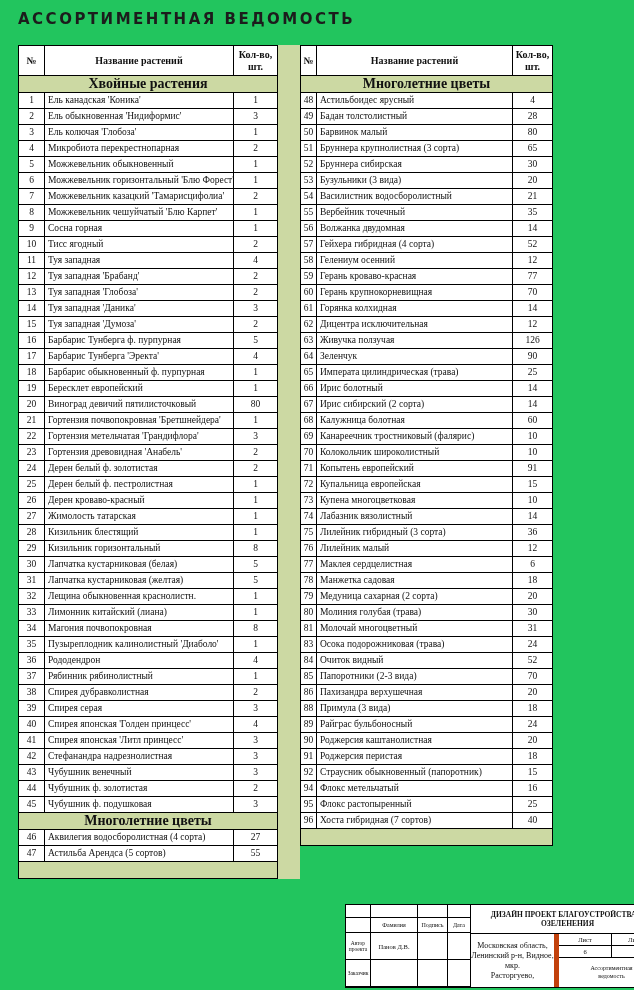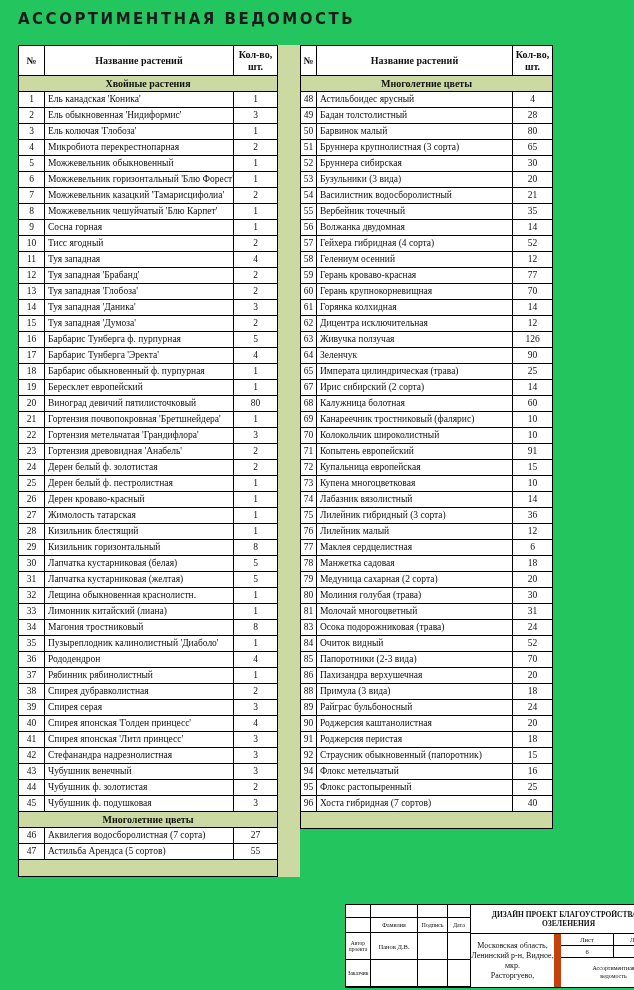--- a/index.html
+++ b/index.html
@@ -26,21 +26,21 @@
   .plant-table th,.plant-table td{
     border:1px solid #000;padding:0;vertical-align:middle;
     overflow:hidden;white-space:nowrap;
   }
   tr.hdr-row{height:30px;}
   tr.hdr-row th{font-weight:700;text-align:center;font-size:10px;}
   th.col-qty{font-size:9px;white-space:pre-line;line-height:1.15;}
   tr.sec-row{height:16px;}
   tr.sec-row td{
     background:var(--section-bg,#ccd9a3);font-weight:700;
-    text-align:center;font-size:10px;
+    text-align:center;font-size:14px;
   }
   tr.data-row{height:16px;}
   tr.data-row td{font-size:9.5px;line-height:1;}
   td.c-num{text-align:center;}
   td.c-name{padding-left:3px;}
   td.c-qty{text-align:center;}
   tr.filler-row{height:17px;}
   tr.filler-row td{background:var(--section-bg,#ccd9a3);}
   
   .stamp{
@@ -54,21 +54,21 @@
   .stamp-left{display:grid;grid-template-columns:25px 47px 30px 23px;
     grid-template-rows:13px 15px 27px 27px;width:125px;flex:none;}
   .stamp-left .cell{font-size:6px;}
   .stamp-left .role{font-size:5.5px;line-height:1.1;padding:0 1px;white-space:normal;}
   .stamp-left .person{font-size:6.5px;}
   .stamp-right{flex:1;display:flex;flex-direction:column;}
   .project-title{height:28px;border-bottom:1px solid #000;
     display:flex;align-items:center;justify-content:center;text-align:center;
     font-size:7.5px;font-weight:700;line-height:1.25;padding:0 4px;}
   .stamp-lower{display:flex;flex:1;}
-  .location{width:83px;flex:none;border-right:7px solid #c2410c;
+  .location{width:83px;flex:none;border-right:5px solid #c2410c;
     display:flex;align-items:center;justify-content:center;text-align:center;
     font-size:8px;line-height:1.25;white-space:pre-line;}
   .sheets{flex:1;display:flex;flex-direction:column;}
   .sheet-row{display:flex;height:12px;flex:none;}
   .sheet-row .sc{width:52px;flex:none;border-right:1px solid #000;border-bottom:1px solid #000;
     display:flex;align-items:center;justify-content:center;font-size:6.5px;}
   .sheet-row .sc.last{flex:1;border-right:none;}
   .docname{flex:1;display:flex;align-items:center;justify-content:center;
     text-align:center;font-size:6px;line-height:1.3;white-space:pre-line;}
 </style>
@@ -256,21 +256,21 @@
             <td class="c-name">Лещина обыкновенная краснолистн.</td>
             <td class="c-qty">1</td>
           </tr>
           <tr class="data-row">
             <td class="c-num">33</td>
             <td class="c-name">Лимонник китайский (лиана)</td>
             <td class="c-qty">1</td>
           </tr>
           <tr class="data-row">
             <td class="c-num">34</td>
-            <td class="c-name">Магония тростниковый</td>
+            <td class="c-name">Магония почвопокровная</td>
             <td class="c-qty">8</td>
           </tr>
           <tr class="data-row">
             <td class="c-num">35</td>
             <td class="c-name">Пузыреплодник калинолистный 'Диаболо'</td>
             <td class="c-qty">1</td>
           </tr>
           <tr class="data-row">
             <td class="c-num">36</td>
             <td class="c-name">Рододендрон</td>
@@ -319,21 +319,21 @@
           <tr class="data-row">
             <td class="c-num">45</td>
             <td class="c-name">Чубушник ф. подушковая</td>
             <td class="c-qty">3</td>
           </tr>
           <tr class="sec-row">
             <td class="sec-cell" colspan="3">Многолетние цветы</td>
           </tr>
           <tr class="data-row">
             <td class="c-num">46</td>
-            <td class="c-name">Аквилегия водосборолистная (7 сорта)</td>
+            <td class="c-name">Аквилегия водосборолистная (4 сорта)</td>
             <td class="c-qty">27</td>
           </tr>
           <tr class="data-row">
             <td class="c-num">47</td>
             <td class="c-name">Астильба Арендса (5 сортов)</td>
             <td class="c-qty">55</td>
           </tr>
           <tr class="filler-row">
             <td class="filler-cell" colspan="3"></td>
           </tr>
@@ -438,20 +438,25 @@
           </tr>
           <tr class="data-row">
             <td class="c-num">64</td>
             <td class="c-name">Зеленчук</td>
             <td class="c-qty">90</td>
           </tr>
           <tr class="data-row">
             <td class="c-num">65</td>
             <td class="c-name">Императа цилиндрическая (трава)</td>
             <td class="c-qty">25</td>
+          </tr>
+          <tr class="data-row">
+            <td class="c-num">66</td>
+            <td class="c-name">Ирис болотный</td>
+            <td class="c-qty">14</td>
           </tr>
           <tr class="data-row">
             <td class="c-num">67</td>
             <td class="c-name">Ирис сибирский (2 сорта)</td>
             <td class="c-qty">14</td>
           </tr>
           <tr class="data-row">
             <td class="c-num">68</td>
             <td class="c-name">Калужница болотная</td>
             <td class="c-qty">60</td>

